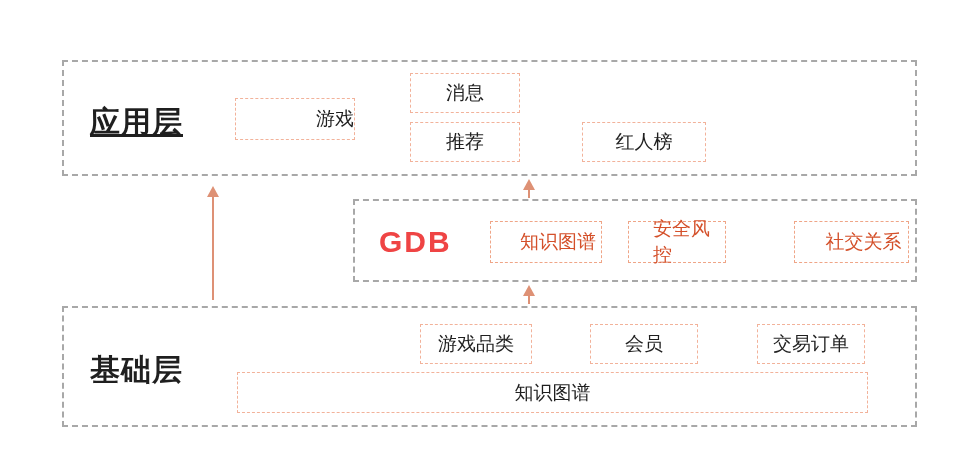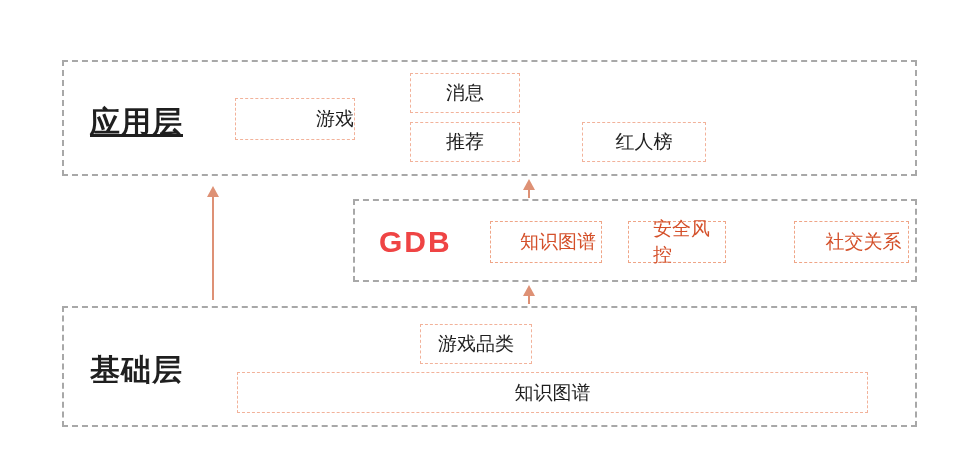--- a/index.html
+++ b/index.html
@@ -85,20 +85,26 @@
   </div>
   <div class="chip chip-orange chip-social">
     <span>社交关系</span>
   </div>
 
   <div class="layer layer-base"></div>
   <div class="layer-title title-base">基础层</div>
   <div class="chip chip-category">
     <span>游戏品类</span>
   </div>
+  <div class="chip chip-member">
+    <span>会员</span>
+  </div>
+  <div class="chip chip-order">
+    <span>交易订单</span>
+  </div>
   <div class="chip chip-analysis">
     <span>知识图谱</span>
   </div>
 
   <div class="arrow arrow-base-app">
     <div class="head"></div>
     <div class="shaft"></div>
   </div>
   <div class="arrow arrow-gdb-app">
     <div class="head"></div>

